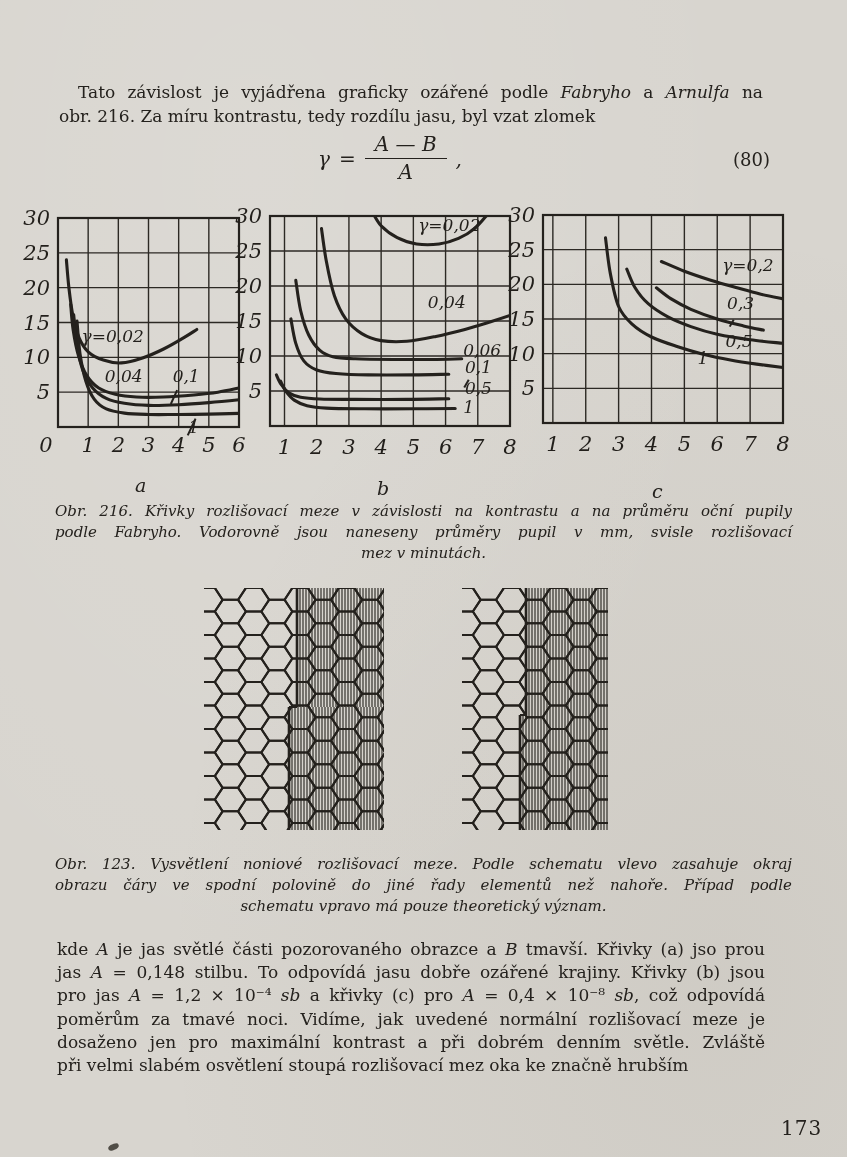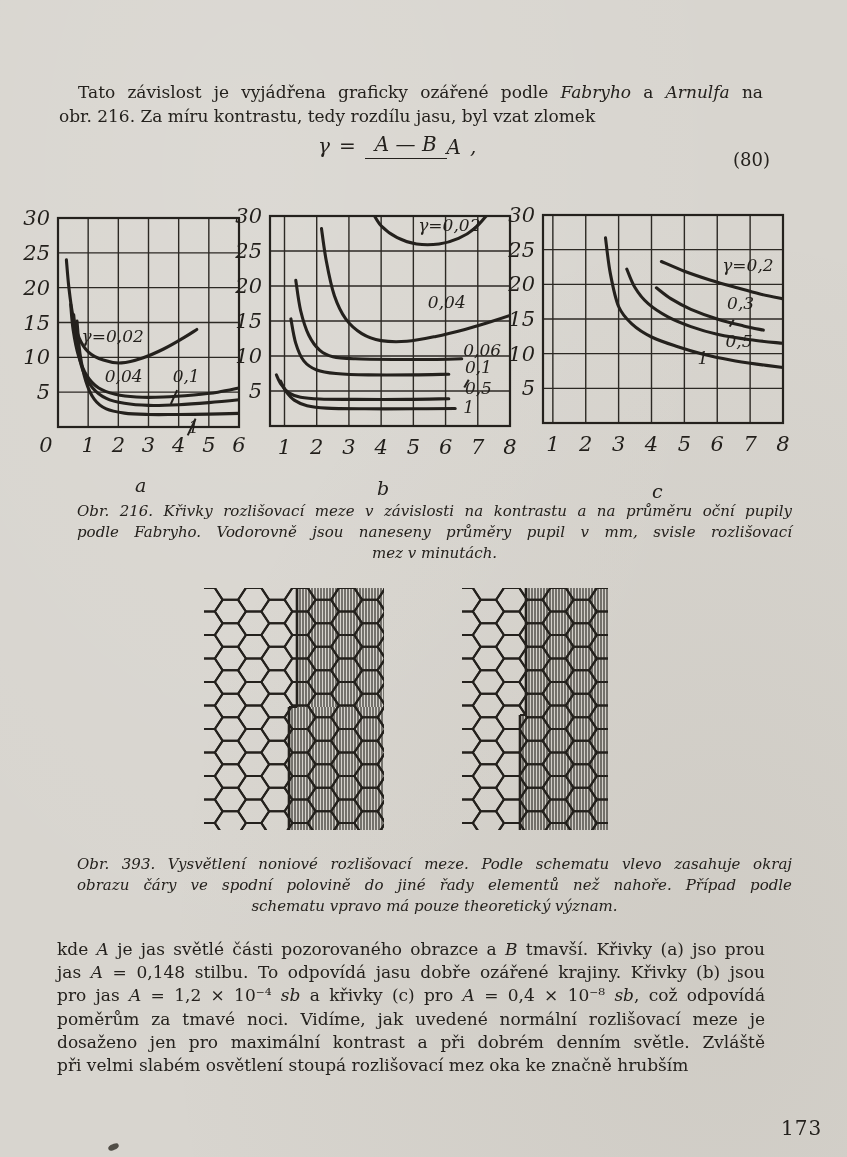--- a/index.html
+++ b/index.html
@@ -16,27 +16,27 @@
   .it{font-style:italic;}
   
   .para .tline{text-align:justify; text-align-last:justify; white-space:normal;}
   .para .tline:last-child{text-align-last:left;}
   #para-top{top:80px;left:59px;width:704px;font-size:17px;line-height:24px;}
   #para-top .tline:first-child{text-indent:19px;}
   #para-bottom{top:938px;left:57px;width:708px;font-size:17px;line-height:23.2px;}
   
   #formula{top:133px;left:0;width:847px;height:60px;}
   .f-row{position:absolute;left:318px;top:0;display:flex;align-items:center;gap:9px;font-size:20px;font-style:italic;}
-  .frac{display:inline-flex;flex-direction:row;align-items:center;line-height:1.15;}
+  .frac{display:inline-flex;flex-direction:column;align-items:center;line-height:1.15;}
   .frac .num{padding:0 10px 2px 10px;border-bottom:1.6px solid #24211d;}
   .frac .den{padding-top:2px;}
   .eq-num{position:absolute;left:704px;top:16px;font-size:18px;margin-left:29px;}
   
   .caption{font-style:italic;font-size:15px;line-height:21px;}
-  .caption .tline{text-align:justify;text-align-last:justify;margin-left:22px;}
+  .caption .tline{text-align:justify;text-align-last:justify;}
   .caption .tline:last-child{text-align:left;text-align-last:center;}
   #caption-216{top:501px;left:55px;width:737px;}
   #caption-217{top:854px;left:55px;width:737px;}
   
   .chart-letter{font-style:italic;font-size:19px;}
   svg text{font-family:"DejaVu Serif",serif;font-style:italic;fill:#221f1b;}
   svg .tick{font-size:21px;}
   svg .clabel{font-size:17px;}
   
   #page-number{left:781px;top:1116px;font-size:20px;letter-spacing:1px;}
@@ -591,21 +591,21 @@
           <line x1="142" y1="127" x2="142" y2="242"></line>
           <line x1="145" y1="127" x2="145" y2="242"></line>
         </g>
         <line x1="64" y1="0" x2="64" y2="127" stroke="#24211d" stroke-width="2.6"></line>
         <line x1="58" y1="127" x2="58" y2="242" stroke="#24211d" stroke-width="2.6"></line>
         <line x1="58" y1="127" x2="64" y2="127" stroke="#24211d" stroke-width="2"></line>
       </g>
     </svg>
 
   <div id="caption-217" class="abs caption">
-      <div class="tline">Obr. 393. Vysvětlení noniové rozlišovací meze. Podle schematu vlevo zasahuje okraj</div>
+      <div class="tline">Obr. 123. Vysvětlení noniové rozlišovací meze. Podle schematu vlevo zasahuje okraj</div>
       <div class="tline">obrazu čáry ve spodní polovině do jiné řady elementů než nahoře. Případ podle</div>
       <div class="tline">schematu vpravo má pouze theoretický význam.</div>
     </div>
 
   <div id="para-bottom" class="abs para">
       <div class="tline"><span>kde </span><span class="it">A</span><span> je jas světlé části pozorovaného obrazce a </span><span class="it">B</span><span> tmavší. Křivky (a) jso prou</span></div>
       <div class="tline"><span>jas </span><span class="it">A</span><span> = 0,148 stilbu. To odpovídá jasu dobře ozářené krajiny. Křivky (b) jsou</span></div>
       <div class="tline"><span>pro jas </span><span class="it">A</span><span> = 1,2 × 10⁻⁴ </span><span class="it">sb</span><span> a křivky (c) pro </span><span class="it">A</span><span> = 0,4 × 10⁻⁸ </span><span class="it">sb</span><span>, což odpovídá</span></div>
       <div class="tline"><span>poměrům za tmavé noci. Vidíme, jak uvedené normální rozlišovací meze je</span></div>
       <div class="tline"><span>dosaženo jen pro maximální kontrast a při dobrém denním světle. Zvláště</span></div>

